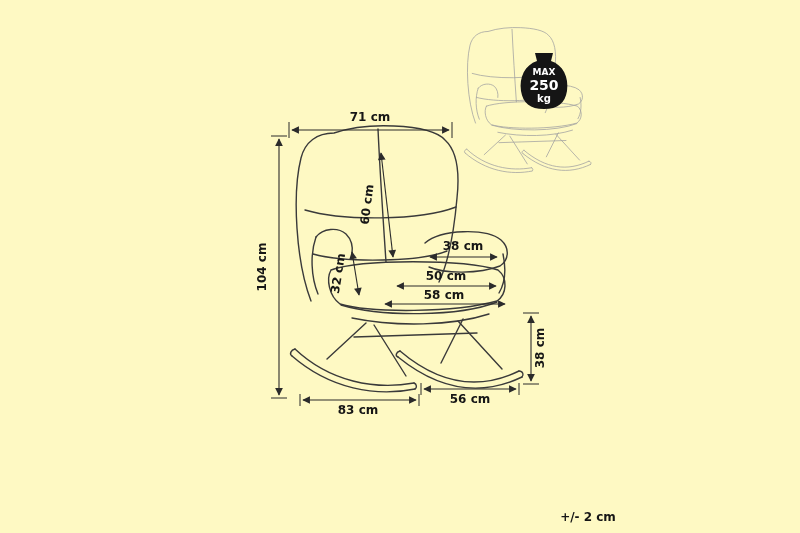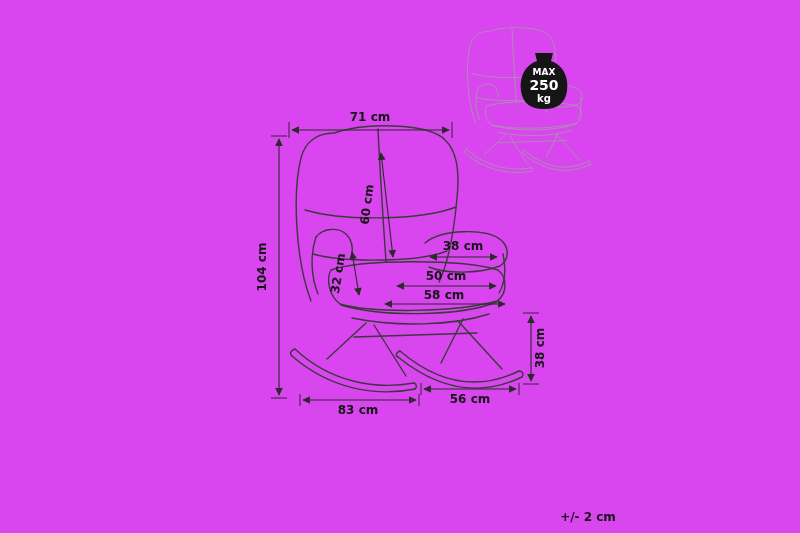--- a/index.html
+++ b/index.html
@@ -1,17 +1,17 @@
 <!DOCTYPE html>
 <html><head>
 <meta charset="utf-8">
 <style>
   html,body{margin:0;padding:0;background:#ffffff;}
   .stage{
-    position:relative;width:800px;height:533px;background:#d946ef;
+    position:relative;width:800px;height:533px;background:#fef9c3;
     font-family:"DejaVu Sans", sans-serif;overflow:hidden;
   }
   svg{display:block;}
   .chair{fill:none;stroke-width:1.4;stroke-linecap:round;stroke-linejoin:round;}
   .chair-dark{stroke:#3a3a3a;}
   .chair-light{stroke:#a0a0a0;}
   .dim-line{stroke:#2b2b2b;stroke-width:1.1;fill:none;}
   .dim-bar{stroke:#2b2b2b;stroke-width:1;fill:none;}
   .dim-label{
     font-family:"DejaVu Sans", sans-serif;

